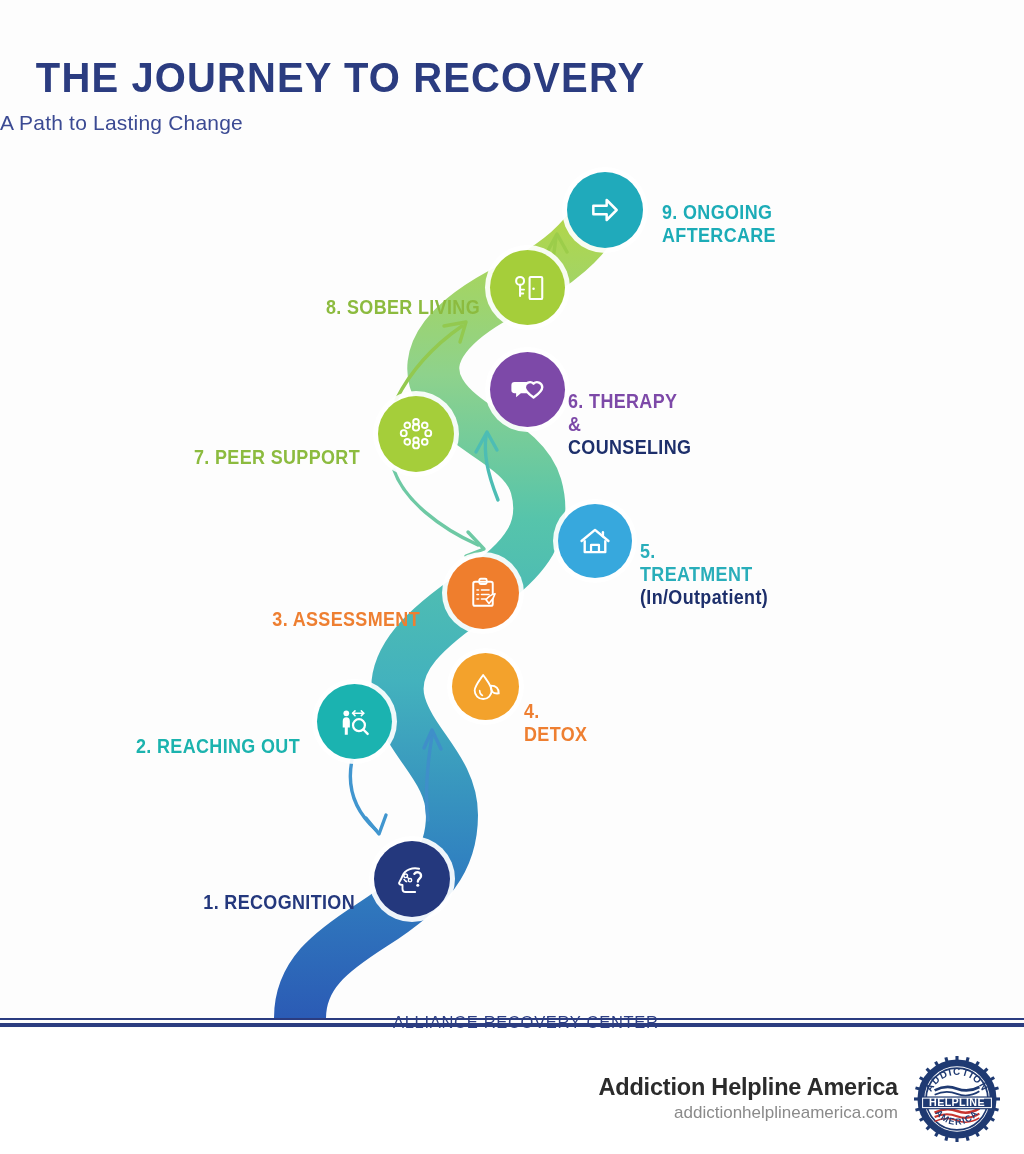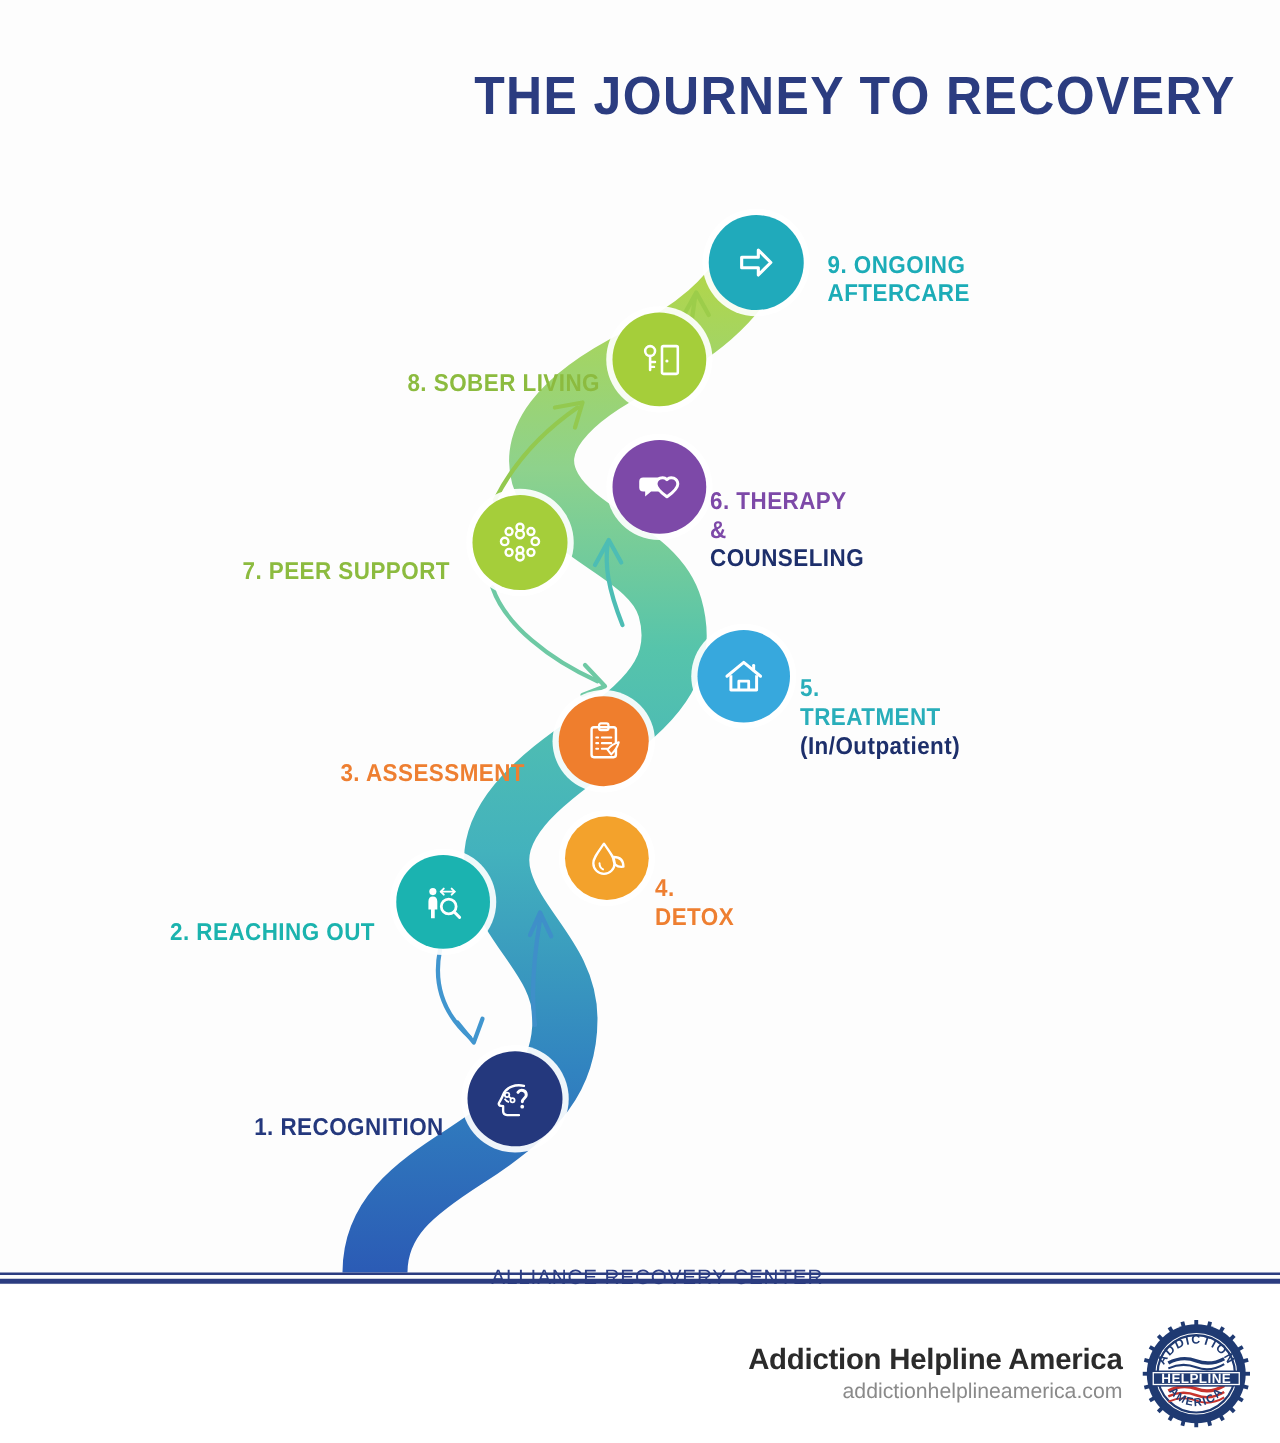--- a/index.html
+++ b/index.html
@@ -15,22 +15,22 @@
   }
   #infographic {
     position: absolute;
     inset: 0;
     background: #fdfdfd;
   }
 
   
   .header {
     position: absolute;
-    top: 56px; left: 15px; right: 0;
-    text-align: right;
+    top: 56px; left: 0; right: 0;
+    text-align: left;
   }
   .title {
     font-family: "Liberation Sans Narrow", "Liberation Sans", sans-serif;
     font-size: 43px;
     font-weight: bold;
     letter-spacing: 1.2px;
     color: #2b3c80;
     transform: scaleX(0.93);
     margin: 0;
     line-height: 1.0;
@@ -132,20 +132,21 @@
   }
   .badge { width: 86px; height: 86px; flex: 0 0 auto; }
 </style>
 </head>
 <body>
 
 <div id="infographic">
 
   <div class="header">
     <h1 class="title">THE JOURNEY TO RECOVERY</h1>
+    <p class="subtitle">A Path to Lasting Change</p>
   </div>
 
   <svg class="path-layer" viewBox="0 0 1024 1154">
     <defs>
       <linearGradient id="ribbonGrad" x1="0" y1="1" x2="0.25" y2="0">
         <stop offset="0.00" stop-color="#2b5bb5"></stop>
         <stop offset="0.18" stop-color="#2f74bd"></stop>
         <stop offset="0.37" stop-color="#3e9fc6"></stop>
         <stop offset="0.55" stop-color="#45bdb3"></stop>
         <stop offset="0.74" stop-color="#79cd9d"></stop>

